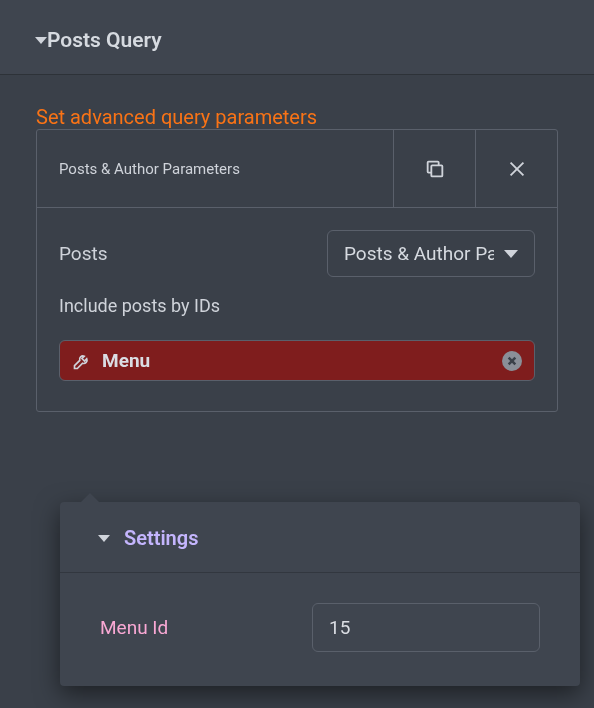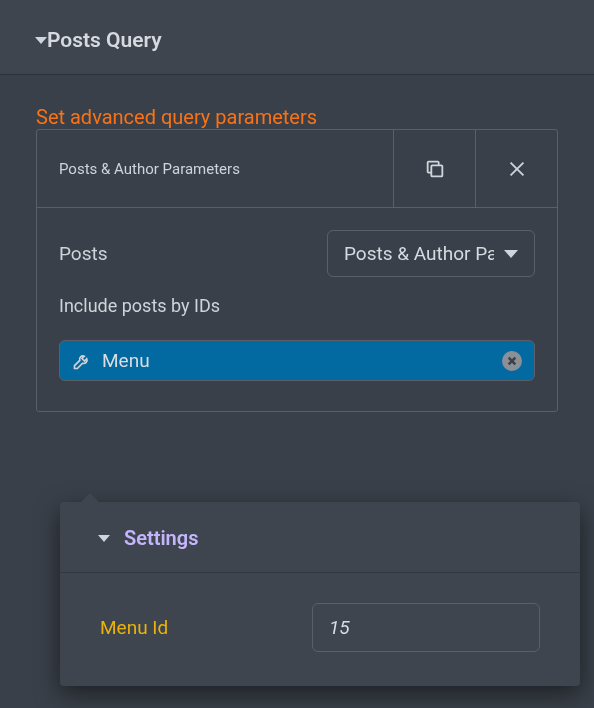--- a/index.html
+++ b/index.html
@@ -129,22 +129,23 @@
     margin-bottom: 24px;
   }
 
   .chip-input {
     border: 1px solid #5a606b;
     border-radius: 6px;
     padding: 8px 12px;
     display: flex;
     align-items: center;
     gap: 10px;
-    background: #0369a1;
+    background: #7f1d1d;
     position: relative;
+    font-weight: bold;
   }
   .chip-input .wrench {
     width: 20px;
     height: 20px;
     flex-shrink: 0;
   }
   .chip-input .chip-text {
     font-size: 19px;
     color: #dadde3;
     flex: 1;
@@ -208,34 +209,33 @@
     color: #c4b5fd;
   }
   .pop-body {
     padding: 30px 40px 34px 40px;
     display: flex;
     align-items: center;
     justify-content: space-between;
   }
   .pop-body .label {
     font-size: 19px;
-    color: #eab308;
+    color: #f9a8d4;
     text-align: right;
   }
   .text-input {
     border: 1px solid #5a606b;
     border-radius: 6px;
     background: transparent;
     color: #dadde3;
     font-size: 19px;
     padding: 12px 16px;
     width: 228px;
     outline: none;
     font-family: inherit;
-    font-style: italic;
   }
 </style>
 </head>
 <body>
 
 <div class="section-header">
   <span class="caret"></span>
   <span class="title">Posts Query</span>
 </div>
 

